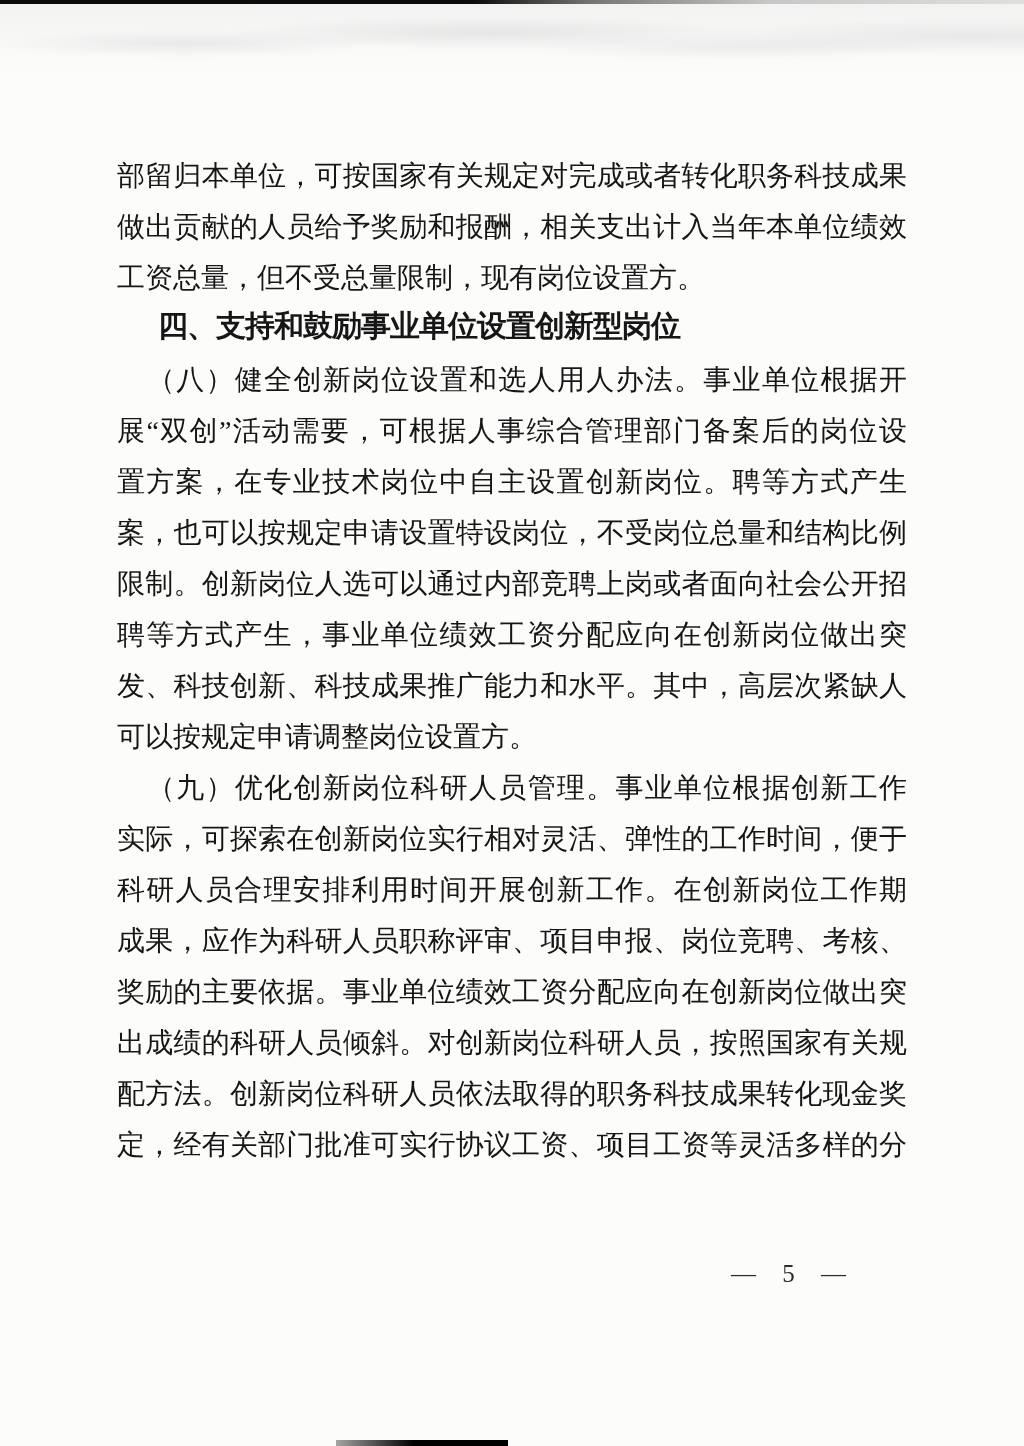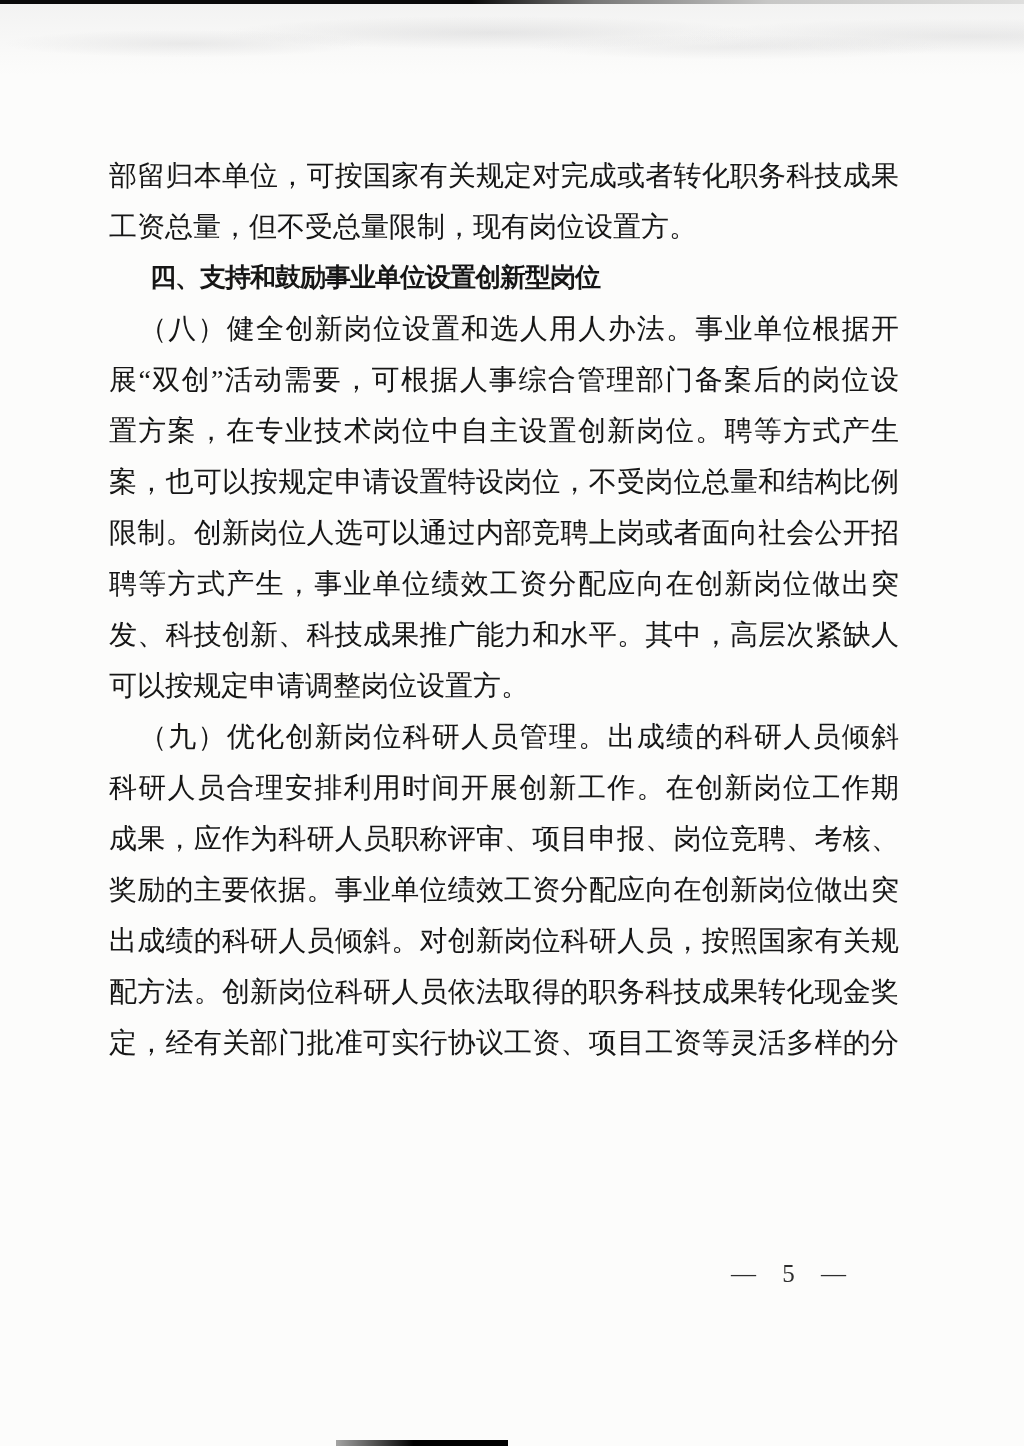--- a/index.html
+++ b/index.html
@@ -41,43 +41,43 @@
       linear-gradient(to bottom, rgba(130,130,135,0.08), rgba(130,130,135,0.02) 70%, transparent);
   }
   
   .bottom-bar{
     position:absolute;bottom:0;left:336px;
     width:172px;height:6px;
     background:linear-gradient(to right, rgba(0,0,0,0.35), #000 45%, #000);
   }
   .text-block{
     position:absolute;
-    left:109px;top:150px;
+    left:117px;top:150px;
     width:790px;
   }
   .line{
     height:51px;
     line-height:51px;
     font-size:28px;
     color:var(--ink);
     text-align:justify;
     text-align-last:left;
     white-space:normal;
     font-family:"Liberation Serif","DejaVu Serif",serif;
   }
   .line.justify{
     text-align-last:justify;
   }
   .line.indent{
     text-indent:30px;
   }
   .line.heading{
-    font-family:Liberation Serif, serif;
+    font-family:Liberation Mono, monospace;
     font-weight:700;
-    font-size:26px;
+    font-size:30px;
     letter-spacing:-1px;
     text-indent:41px;
     text-align-last:left;
   }
   .page-number{
     position:absolute;
     top:1260px;
     right:176px;
     font-size:25px;
     color:#2e2e2e;
@@ -88,31 +88,33 @@
 </style>
 </head>
 <body>
 
 <div class="page">
   <div class="top-bar"></div>
   <div class="top-texture"></div>
 
   <div class="text-block">
       <div class="line justify">部留归本单位，可按国家有关规定对完成或者转化职务科技成果</div>
+      <div class="line justify">做出贡献的人员给予奖励和报酬，相关支出计入当年本单位绩效</div>
       <div class="line">工资总量，但不受总量限制，现有岗位设置方。</div>
       <div class="line heading">四、支持和鼓励事业单位设置创新型岗位</div>
       <div class="line justify indent">（八）健全创新岗位设置和选人用人办法。事业单位根据开</div>
       <div class="line justify">展“双创”活动需要，可根据人事综合管理部门备案后的岗位设</div>
       <div class="line justify">置方案，在专业技术岗位中自主设置创新岗位。聘等方式产生</div>
       <div class="line justify">案，也可以按规定申请设置特设岗位，不受岗位总量和结构比例</div>
       <div class="line justify">限制。创新岗位人选可以通过内部竞聘上岗或者面向社会公开招</div>
       <div class="line justify">聘等方式产生，事业单位绩效工资分配应向在创新岗位做出突</div>
       <div class="line justify">发、科技创新、科技成果推广能力和水平。其中，高层次紧缺人</div>
       <div class="line">可以按规定申请调整岗位设置方。</div>
-      <div class="line justify indent">（九）优化创新岗位科研人员管理。出成绩的科研人员倾斜</div>
+      <div class="line justify indent">（九）优化创新岗位科研人员管理。事业单位根据创新工作</div>
+      <div class="line justify">实际，可探索在创新岗位实行相对灵活、弹性的工作时间，便于</div>
       <div class="line justify">科研人员合理安排利用时间开展创新工作。在创新岗位工作期</div>
       <div class="line justify">成果，应作为科研人员职称评审、项目申报、岗位竞聘、考核、</div>
       <div class="line justify">奖励的主要依据。事业单位绩效工资分配应向在创新岗位做出突</div>
       <div class="line justify">出成绩的科研人员倾斜。对创新岗位科研人员，按照国家有关规</div>
       <div class="line justify">配方法。创新岗位科研人员依法取得的职务科技成果转化现金奖</div>
       <div class="line justify">定，经有关部门批准可实行协议工资、项目工资等灵活多样的分</div>
     </div>
 
   <div class="page-number">— 5 —</div>
 

